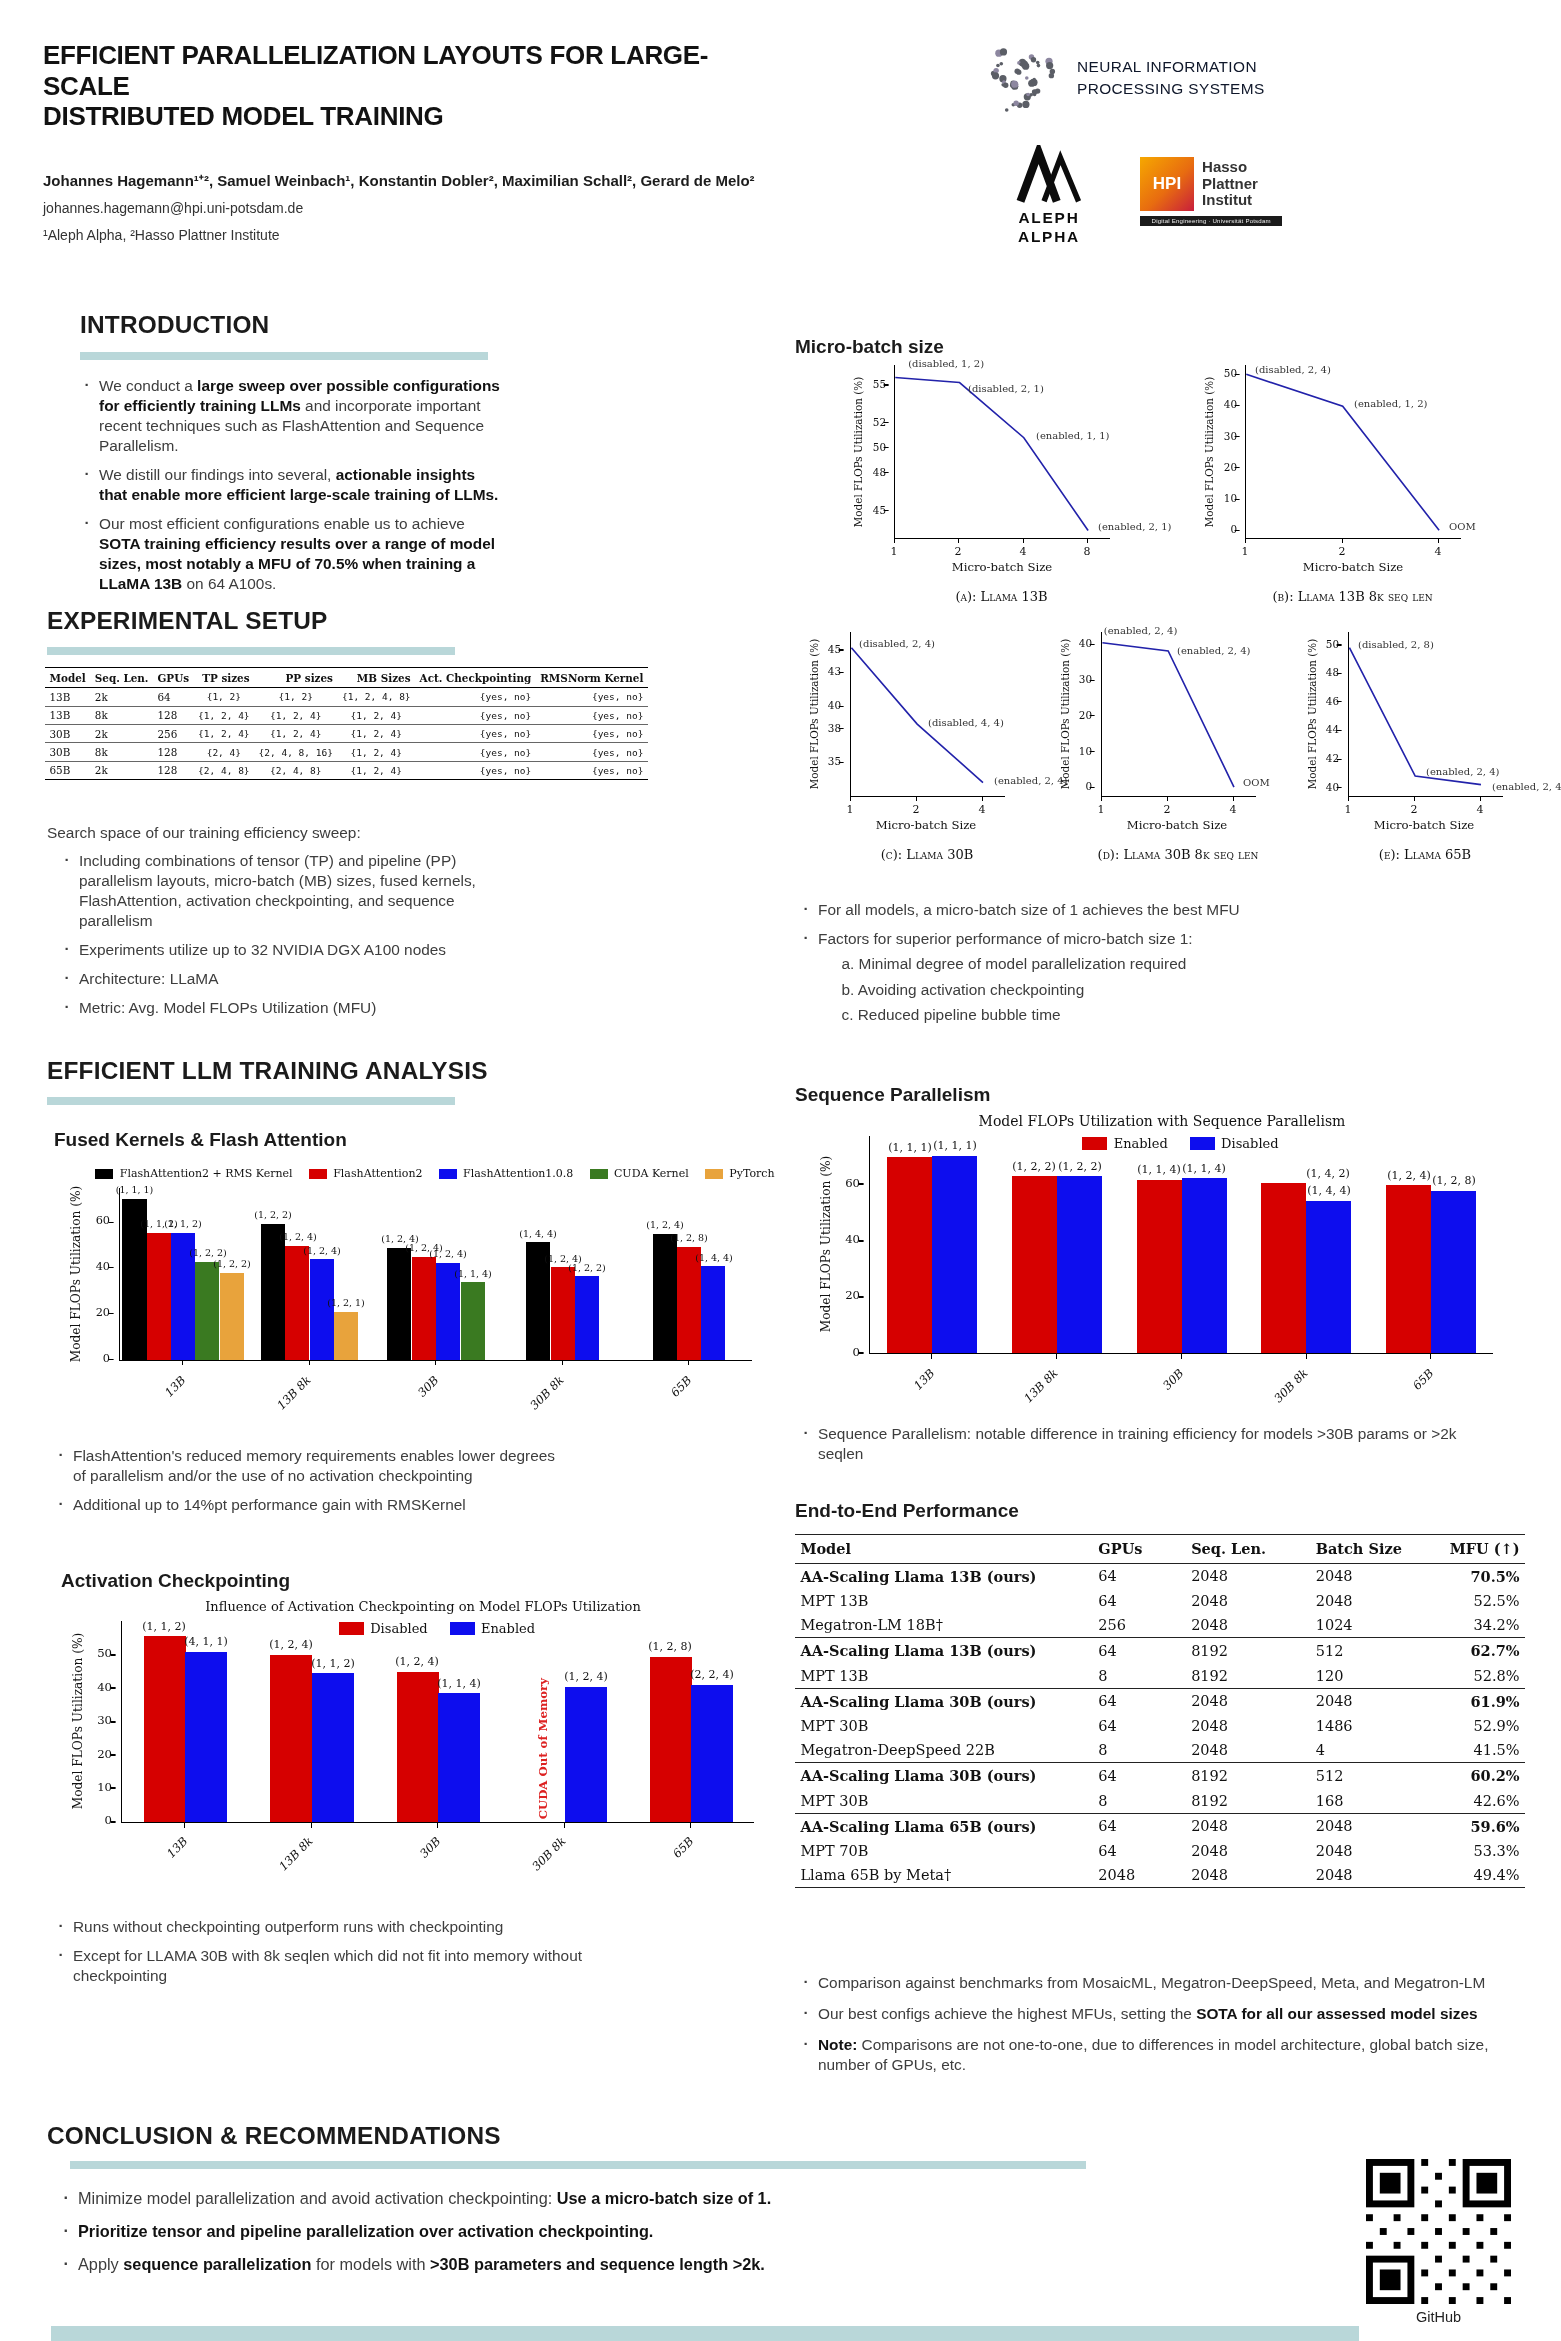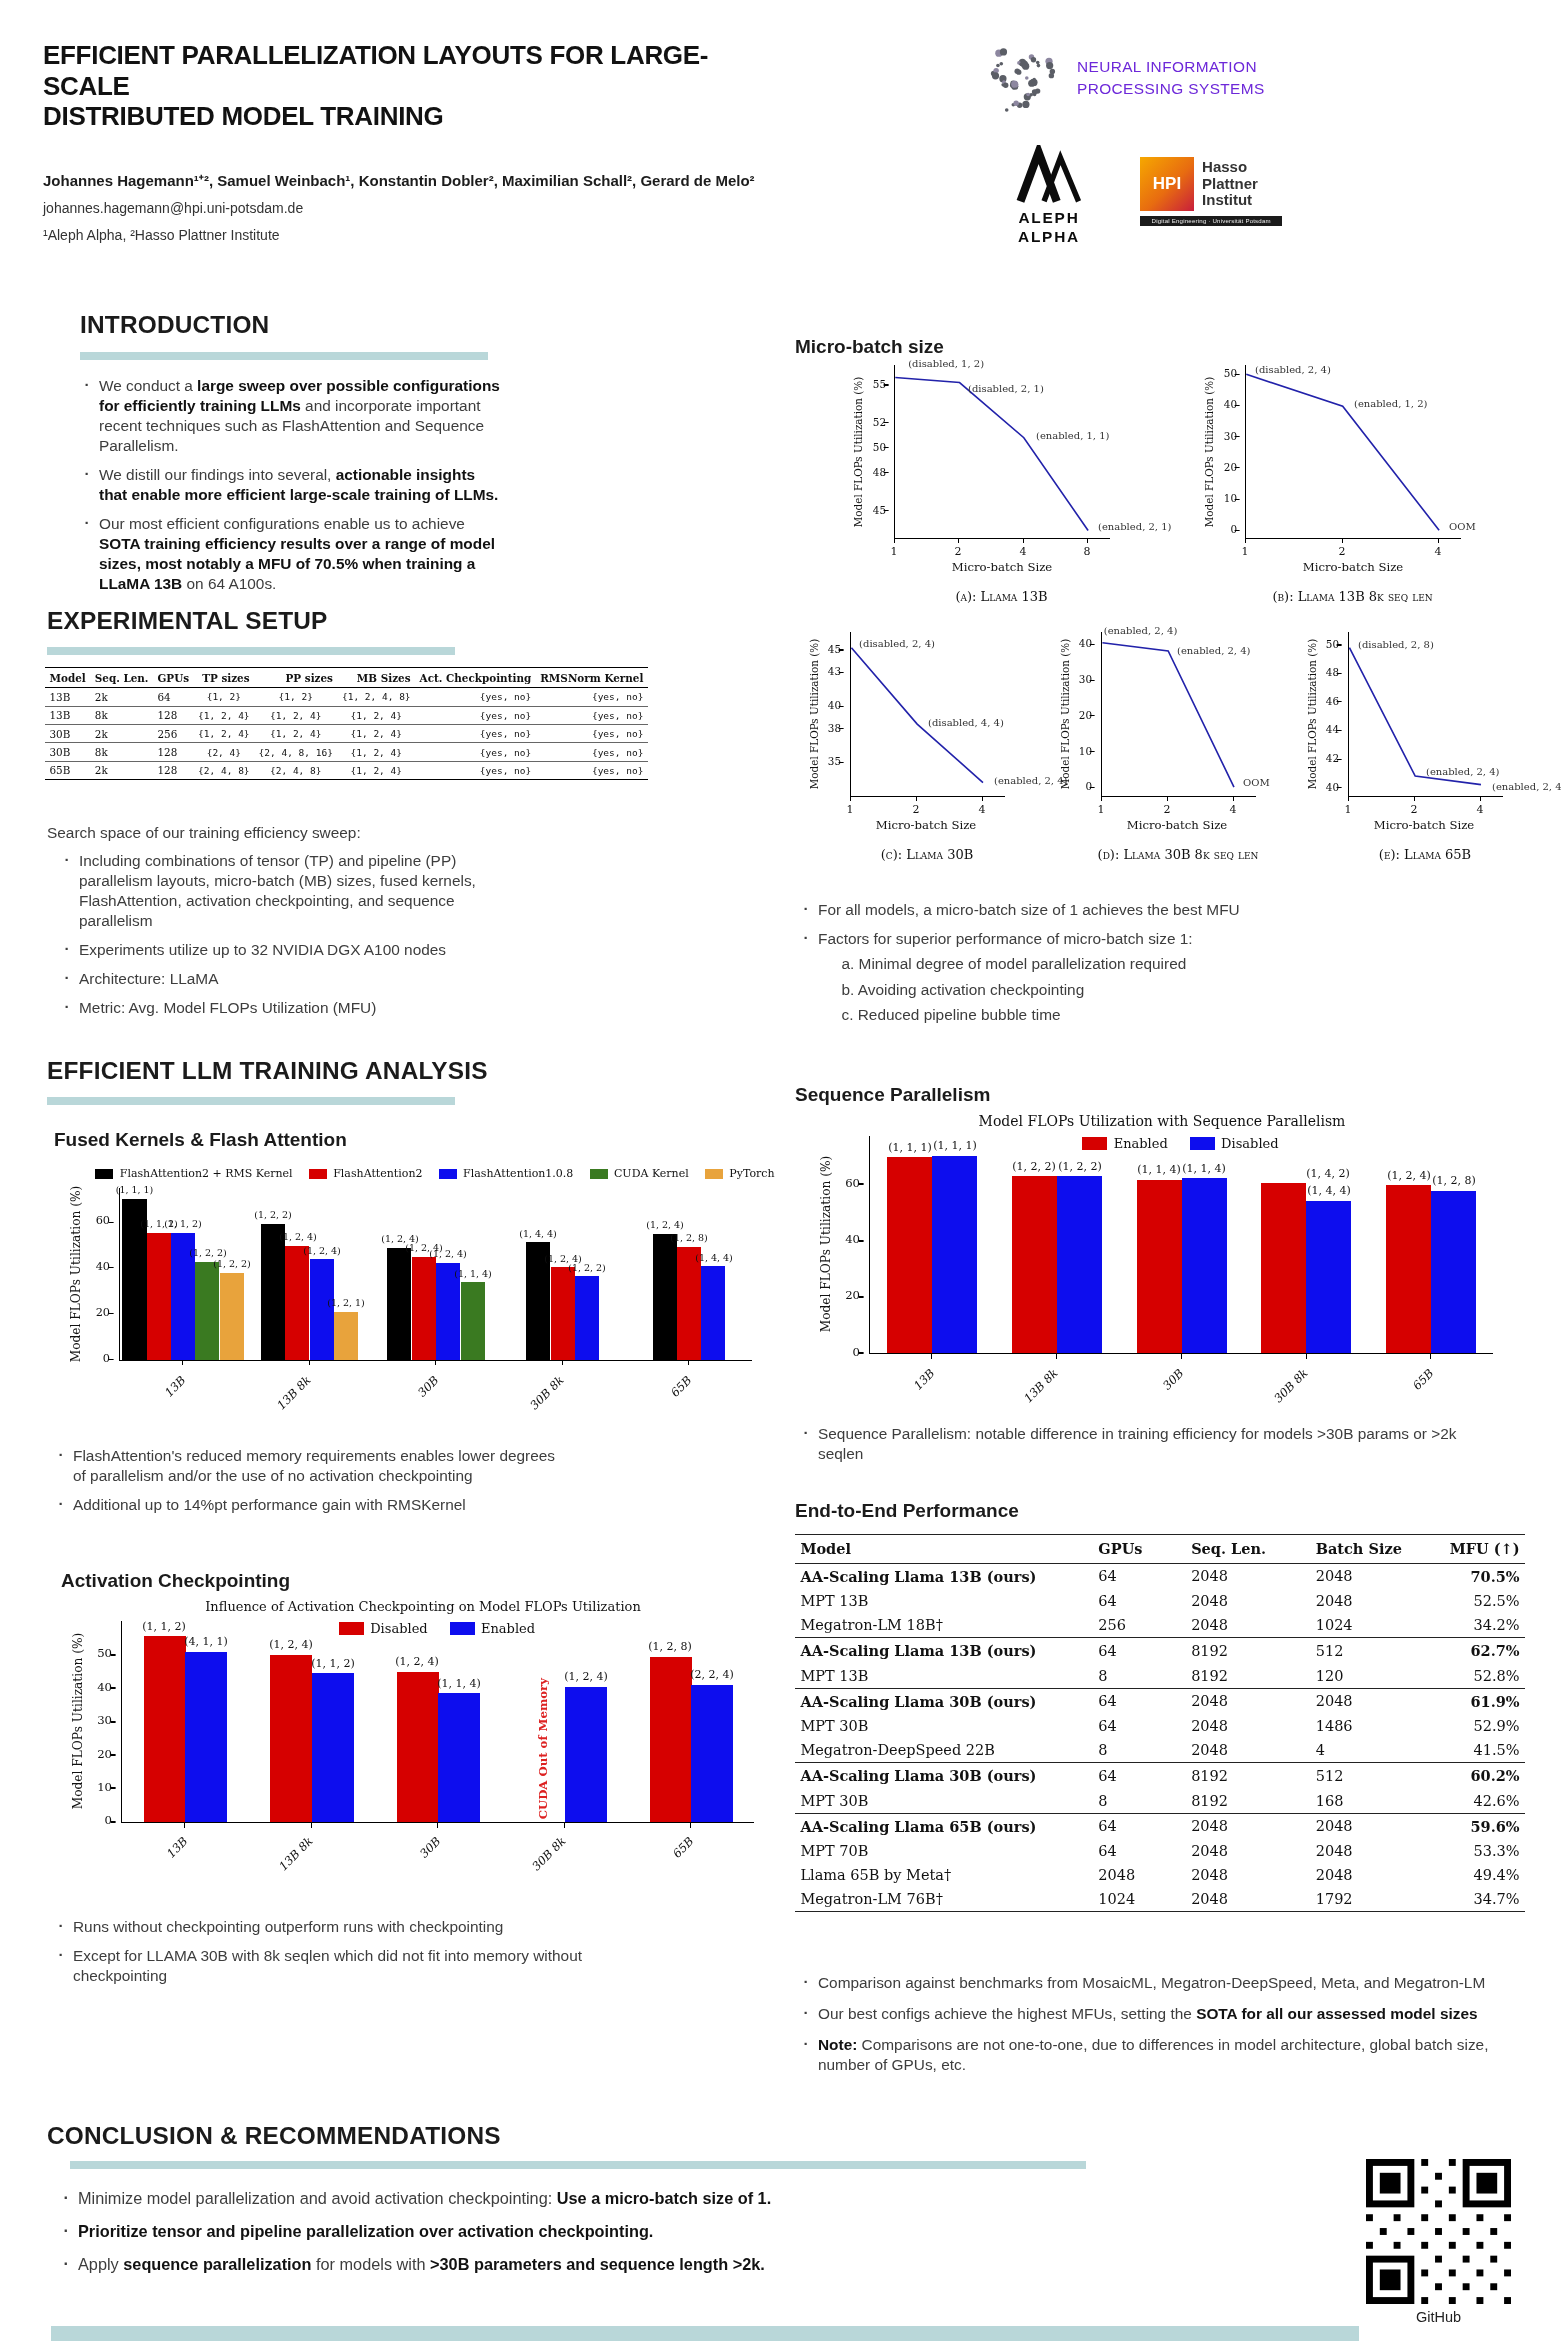--- a/index.html
+++ b/index.html
@@ -11,21 +11,21 @@
   .tealbar{position:absolute;height:8.1px;background:#b9d7d9;}
 
   #title{position:absolute;left:43px;top:40px;width:723px;font-weight:800;font-size:26px;
          line-height:1.18;color:#121212;letter-spacing:-0.3px;}
   #authors{position:absolute;left:43px;top:170px;font-size:15px;font-weight:700;color:#1c1c1c;white-space:nowrap;}
   #email{position:absolute;left:43px;top:200px;font-size:14px;color:#333;}
   #affil{position:absolute;left:43px;top:227px;font-size:14px;color:#333;}
 
   
   #logo-neurips{position:absolute;left:974px;top:31px;width:343px;display:flex;align-items:center;gap:9px;}
-  #logo-neurips .nlines{font-size:15.4px;color:#6d28d9;letter-spacing:0.4px;line-height:1.4;}
+  #logo-neurips .nlines{font-size:15.4px;color:#0f172a;letter-spacing:0.4px;line-height:1.4;}
   #logo-aleph{position:absolute;left:981px;top:145px;width:136px;text-align:center;}
   #logo-aleph .atxt{font-size:15.4px;font-weight:800;letter-spacing:1.8px;color:#0c0c0c;line-height:1.25;}
   #logo-hpi{position:absolute;left:1140px;top:157px;width:190px;}
   .hpi-row{display:flex;gap:8.1px;align-items:flex-start;}
   .hpi-sq{width:54px;height:54px;background:linear-gradient(135deg,#f6a800 0%,#e86c10 55%,#c81e3c 100%);
           color:#fff;font-weight:800;font-size:17px;display:flex;align-items:center;justify-content:center;}
   .hpi-name{font-size:15px;font-weight:700;color:#333;line-height:1.12;padding-top:1.8px;}
   .hpi-sub{margin-top:4.5px;background:#1b1b1b;color:#eee;font-size:6.1px;padding:1.8px 2.7px;width:137px;
            text-align:center;letter-spacing:0.2px;white-space:nowrap;}
 
@@ -765,27 +765,20 @@
         <td class="tc3">2048</td>
         <td class="tc4">53.3%</td>
       </tr>
       <tr>
         <td class="tc0">Llama 65B by Meta†</td>
         <td class="tc1">2048</td>
         <td class="tc2">2048</td>
         <td class="tc3">2048</td>
         <td class="tc4">49.4%</td>
       </tr>
-      <tr>
-        <td class="tc0">Megatron-LM 76B†</td>
-        <td class="tc1">1024</td>
-        <td class="tc2">2048</td>
-        <td class="tc3">1792</td>
-        <td class="tc4">34.7%</td>
-      </tr>
     </tbody>
   </table>
 <ul class="bullets" id="e2e-bullets" style="left:799px;top:1973px;width:714px;">
   <li><span><span>Comparison against benchmarks from MosaicML, Megatron-DeepSpeed, Meta, and Megatron-LM</span></span></li>
   <li><span><span>Our best configs achieve the highest MFUs, setting the </span><span class="b">SOTA for all our assessed model sizes</span></span></li>
   <li><span><span class="b">Note:</span><span> Comparisons are not one-to-one, due to differences in model architecture, global batch size, number of GPUs, etc.</span></span></li>
 </ul>
 
 <div class="h1" style="left:47px;top:2122px;">CONCLUSION &amp; RECOMMENDATIONS</div>
 <div class="tealbar" style="left: 70px; top: 2161px; width: 1016px; background: rgb(185, 215, 217);"></div>

